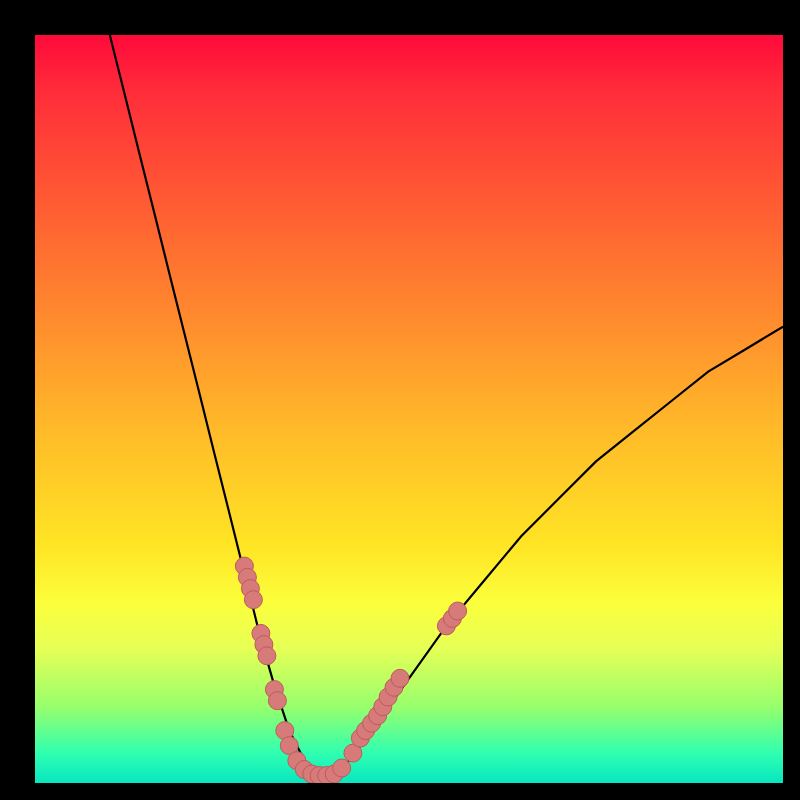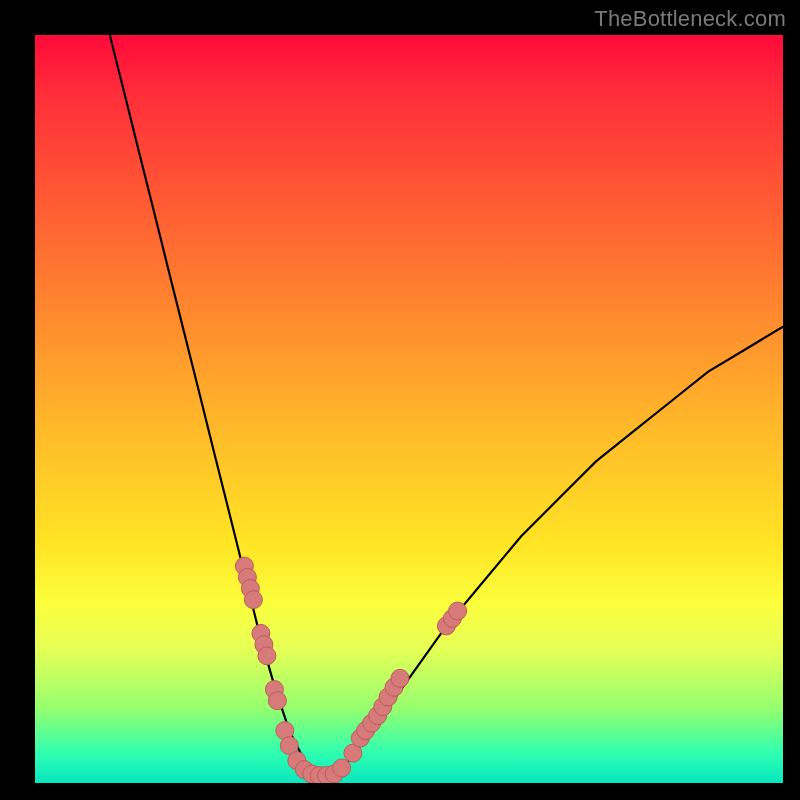--- a/index.html
+++ b/index.html
@@ -88,14 +88,13 @@
           <circle cx="347.8" cy="671.7" r="9" fill="#d77a7a" stroke="#bf5a5a" stroke-width="1"></circle>
           <circle cx="353.1" cy="662.0" r="9" fill="#d77a7a" stroke="#bf5a5a" stroke-width="1"></circle>
           <circle cx="359.0" cy="652.3" r="9" fill="#d77a7a" stroke="#bf5a5a" stroke-width="1"></circle>
           <circle cx="365.0" cy="643.3" r="9" fill="#d77a7a" stroke="#bf5a5a" stroke-width="1"></circle>
           <circle cx="411.4" cy="590.9" r="9" fill="#d77a7a" stroke="#bf5a5a" stroke-width="1"></circle>
           <circle cx="417.4" cy="583.4" r="9" fill="#d77a7a" stroke="#bf5a5a" stroke-width="1"></circle>
           <circle cx="422.6" cy="576.0" r="9" fill="#d77a7a" stroke="#bf5a5a" stroke-width="1"></circle>
         </g>
     </svg>
   </div>
-  <div class="watermark">TheBottleneck.com</div>
 </div>
 
 </body></html>

